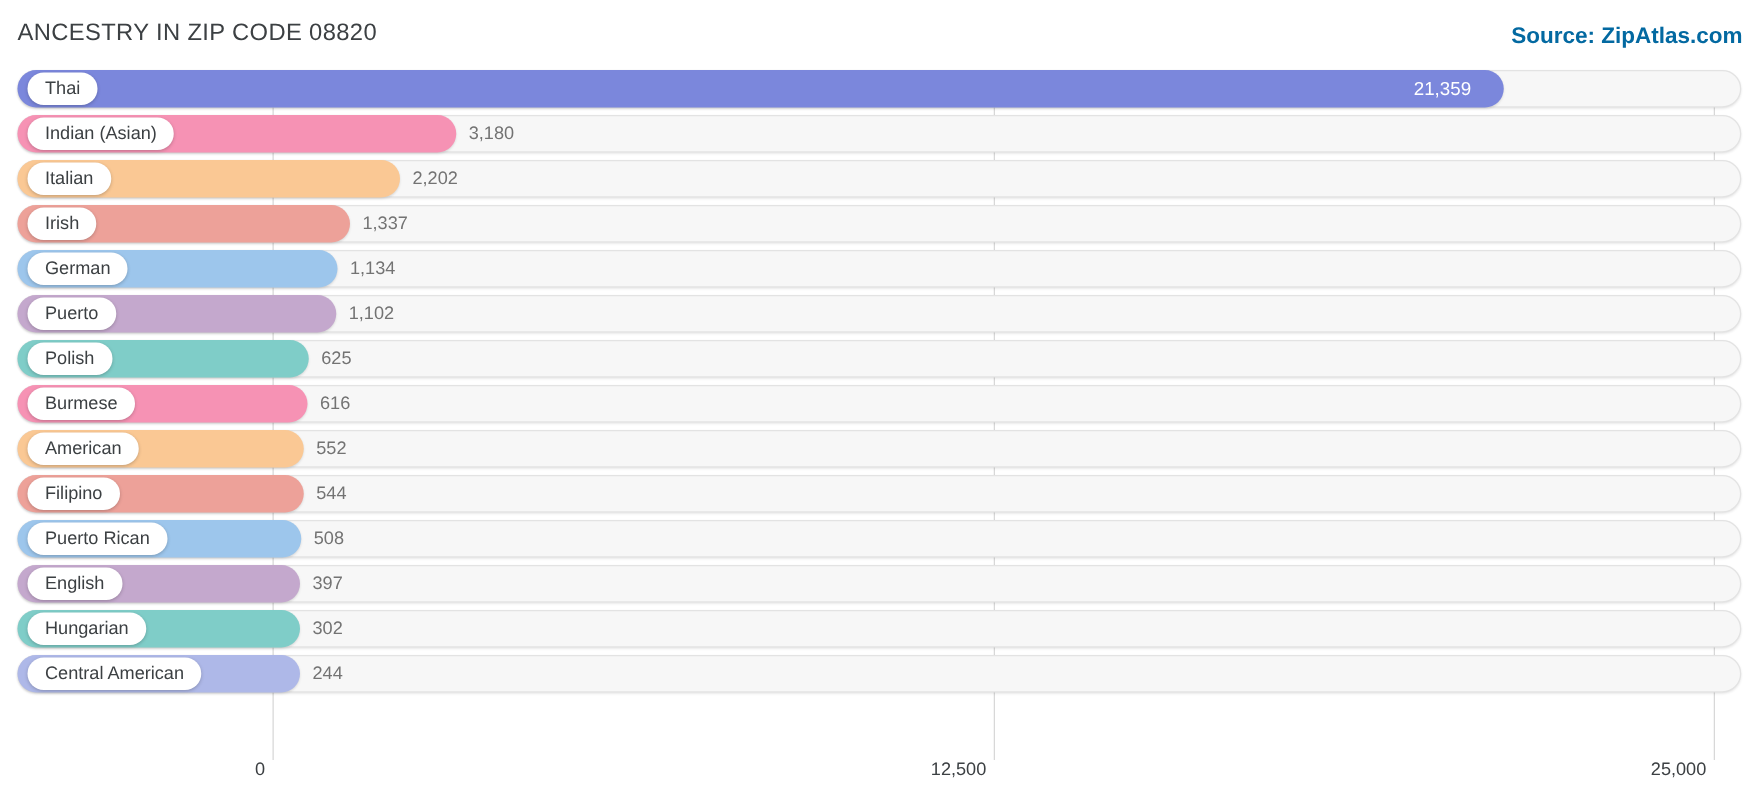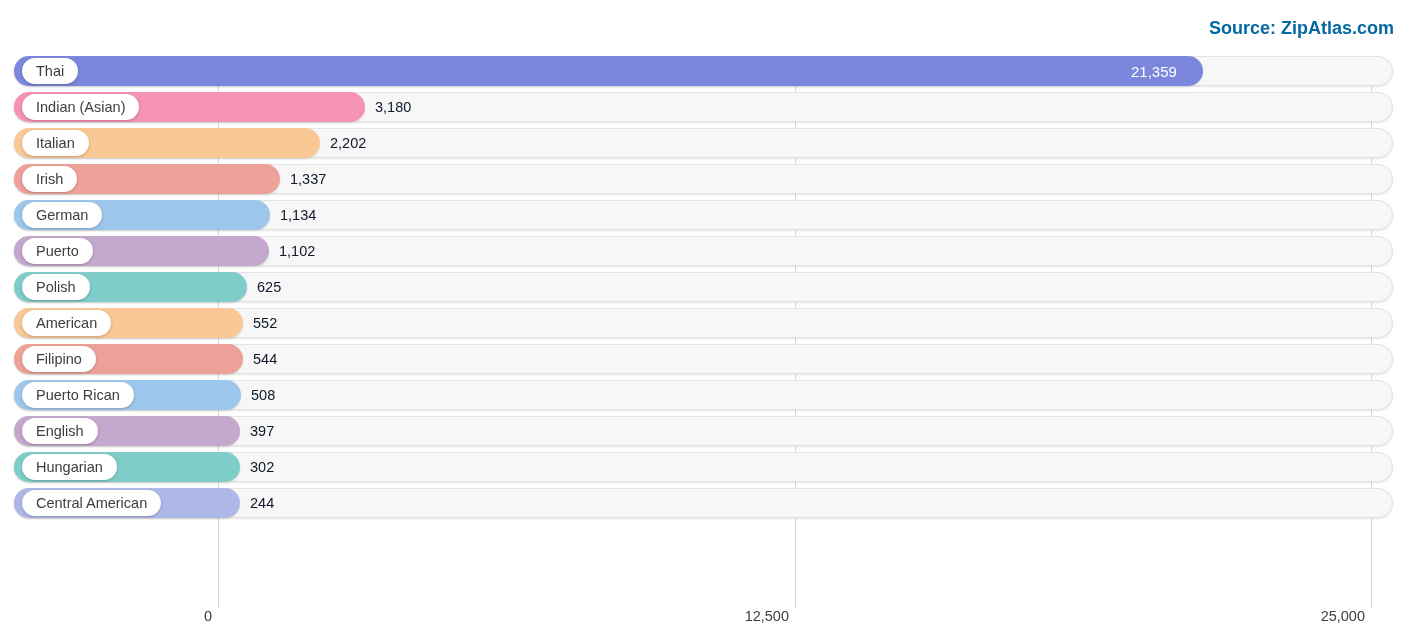--- a/index.html
+++ b/index.html
@@ -121,21 +121,21 @@
   }
 
   
   .value-out {
     position: absolute;
     top: 0;
     height: 30px;
     display: flex;
     align-items: center;
     font-size: 14.5px;
-    color: #0f172a;
+    color: #737373;
     white-space: nowrap;
   }
   
   .value-in {
     position: absolute;
     top: 0;
     height: 30px;
     display: flex;
     align-items: center;
     font-size: 15px;
@@ -157,20 +157,21 @@
     font-size: 14.5px;
     color: #3c4043;
     white-space: nowrap;
     transform: translateX(-100%);
   }
 </style>
 </head>
 <body>
 
 <div class="header">
+  <div class="chart-title">ANCESTRY IN ZIP CODE 08820</div>
   <div class="source-note">Source: ZipAtlas.com</div>
 </div>
 
 <div class="plot">
   <div class="gridlines">
       <div class="gridline" style="left: 218px; background: rgb(216, 216, 216);"></div>
       <div class="gridline" style="left: 795px; background: rgb(216, 216, 216);"></div>
       <div class="gridline" style="left: 1371px; background: rgb(216, 216, 216);"></div>
     </div>
   <div class="rows">
@@ -225,20 +226,28 @@
       <div class="row">
         <div class="track" style="background: rgb(247, 247, 247);"></div>
         <div class="bar" style="width: 233px; background: rgb(127, 205, 200);"></div>
         <div class="cat-pill">
           <span>Polish</span>
         </div>
         <div class="value-out" style="left: 257px;">625</div>
       </div>
       <div class="row">
         <div class="track" style="background: rgb(247, 247, 247);"></div>
+        <div class="bar" style="width: 232px; background: rgb(246, 146, 180);"></div>
+        <div class="cat-pill">
+          <span>Burmese</span>
+        </div>
+        <div class="value-out" style="left: 256px;">616</div>
+      </div>
+      <div class="row">
+        <div class="track" style="background: rgb(247, 247, 247);"></div>
         <div class="bar" style="width: 229px; background: rgb(250, 200, 148);"></div>
         <div class="cat-pill">
           <span>American</span>
         </div>
         <div class="value-out" style="left: 253px;">552</div>
       </div>
       <div class="row">
         <div class="track" style="background: rgb(247, 247, 247);"></div>
         <div class="bar" style="width: 229px; background: rgb(237, 161, 153);"></div>
         <div class="cat-pill">

